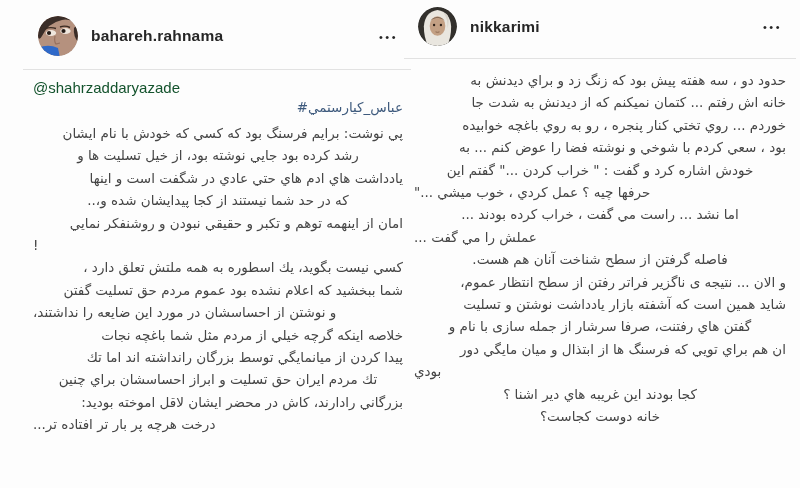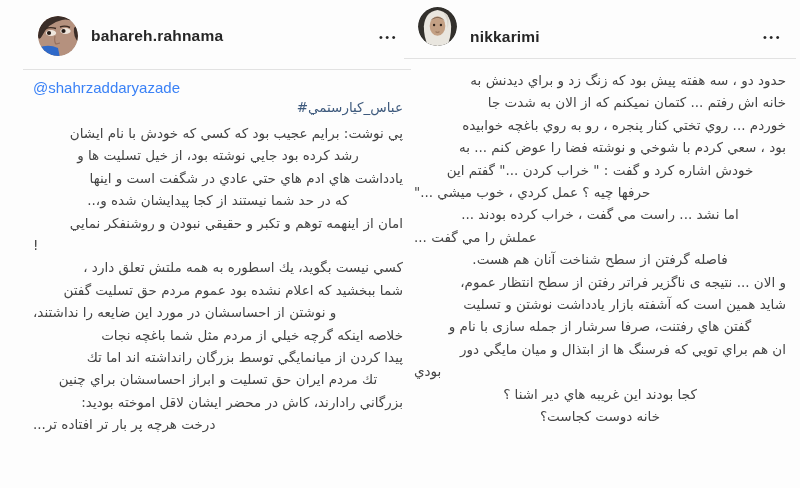--- a/index.html
+++ b/index.html
@@ -9,21 +9,21 @@
     font-family:"DejaVu Sans", sans-serif;
     overflow:hidden;
     position:relative;
   }
   .post { position:absolute; top:0; width:400px; height:488px; }
   .post-left  { left:0;margin-left:16px; }
   .post-right { left:400px; }
 
   .hdr { display:flex; align-items:center; }
   .post-left  .hdr { padding:16px 14px 13px 22px; }
-  .post-right .hdr { padding:7px 14px 12px 18px;align-items:flex-end; }
+  .post-right .hdr { padding:7px 14px 12px 18px; }
 
   .avatar {
     width:40px; height:40px; border-radius:50%;
     overflow:hidden; flex:0 0 auto; cursor:pointer;
     background:#ddd;
   }
   .post-right .avatar { width:39px; height:39px; }
   .avatar svg { display:block; width:100%; height:100%; }
 
   .uname {
@@ -42,21 +42,21 @@
   .post-left  .divider { margin:0 5px 0 7px; }
   .post-right .divider { margin:0 4px 0 4px; }
 
   .body {}
   .post-left  .body { padding:8px 13px 0 17px; }
   .post-right .body { padding:7px 14px 0 14px; }
 
   .mention {
     display:block; direction:ltr; text-align:left;
     font-family:"Liberation Sans", sans-serif;
-    font-size:15px; line-height:19px; color:#3b82f6;
+    font-size:15px; line-height:19px; color:#14532d;
     text-decoration:none; cursor:pointer;
   }
   .hashtag {
     display:block; direction:ltr; text-align:right;
     font-size:13.5px; line-height:19px; color:#3e5a7d;
     text-decoration:none; cursor:pointer; margin-top:1px;
   }
   .lines { margin-top:5px; }
   .post-right .lines { margin-top:3px; }
   .line {
@@ -98,21 +98,21 @@
     <span class="uname">bahareh.rahnama</span>
     <button class="more">
       <span class="glyph">•••</span>
     </button>
   </header>
   <div class="divider"></div>
   <div class="body">
     <a class="mention">@shahrzaddaryazade</a>
     <a class="hashtag">#عباس_كيارستمي</a>
     <div class="lines">
-        <div class="line a-right">پي نوشت: برايم عجيب بود كه كسي كه خودش با نام ايشان</div>
+        <div class="line a-right">پي نوشت: برايم فرسنگ بود كه كسي كه خودش با نام ايشان</div>
         <div class="line a-center">رشد كرده بود جايي نوشته بود، از خيل تسليت ها و</div>
         <div class="line a-right">يادداشت هاي ادم هاي حتي عادي در شگفت است و اينها</div>
         <div class="line a-center">كه در حد شما نيستند از كجا پيدايشان شده و،..</div>
         <div class="line a-right">امان از اينهمه توهم و تكبر و حقيقي نبودن و روشنفكر نمايي</div>
         <div class="line a-left">!</div>
         <div class="line a-right">كسي نيست بگويد، يك اسطوره به همه ملتش تعلق دارد ،</div>
         <div class="line a-right">شما ببخشيد كه اعلام نشده بود عموم مردم حق تسليت گفتن</div>
         <div class="line a-left">و نوشتن از احساسشان در مورد اين ضايعه را نداشتند،</div>
         <div class="line a-right">خلاصه اينكه گرچه خيلي از مردم مثل شما باغچه نجات</div>
         <div class="line a-right">پيدا كردن از ميانمايگي توسط بزرگان رانداشته اند اما تك</div>
@@ -146,21 +146,21 @@
     </span>
     <span class="uname">nikkarimi</span>
     <button class="more">
       <span class="glyph">•••</span>
     </button>
   </header>
   <div class="divider"></div>
   <div class="body">
     <div class="lines">
         <div class="line a-right">حدود دو ، سه هفته پيش بود كه زنگ زد و براي ديدنش به</div>
-        <div class="line a-right">خانه اش رفتم ... كتمان نميكنم كه از الان به شدت جا</div>
+        <div class="line a-right">خانه اش رفتم ... كتمان نميكنم كه از ديدنش به شدت جا</div>
         <div class="line a-right">خوردم ... روي تختي كنار پنجره ، رو به روي باغچه خوابيده</div>
         <div class="line a-right">بود ، سعي كردم با شوخي و نوشته فضا را عوض كنم ... به</div>
         <div class="line a-center">خودش اشاره كرد و گفت : " خراب كردن ..." گفتم اين</div>
         <div class="line a-left">حرفها چيه ؟ عمل كردي ، خوب ميشي ..."</div>
         <div class="line a-center">اما نشد ... راست مي گفت ، خراب كرده بودند ...</div>
         <div class="line a-left">عملش را مي گفت ...</div>
         <div class="line a-center">فاصله گرفتن از سطح شناخت آنان هم هست.</div>
         <div class="line a-right">و الان ... نتيجه ى ناگزير فراتر رفتن از سطح انتظار عموم،</div>
         <div class="line a-right">شايد همين است كه آشفته بازار يادداشت نوشتن و تسليت</div>
         <div class="line a-center">گفتن هاي رفتنت، صرفا سرشار از جمله سازى با نام و</div>

